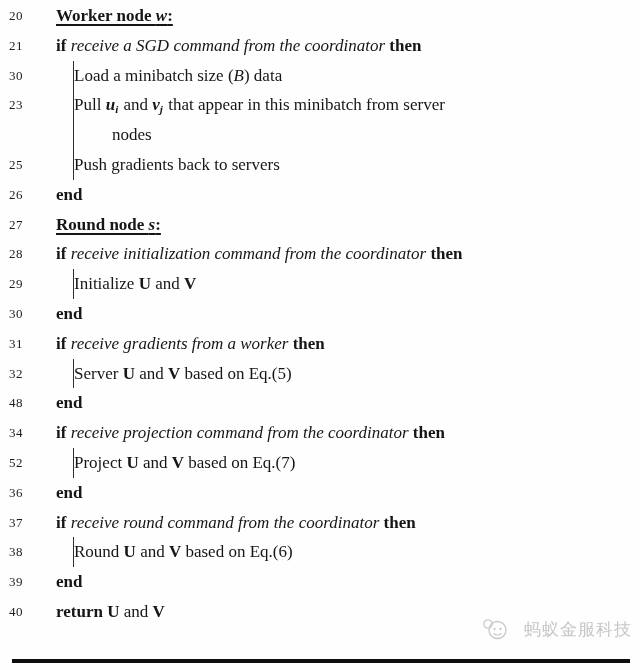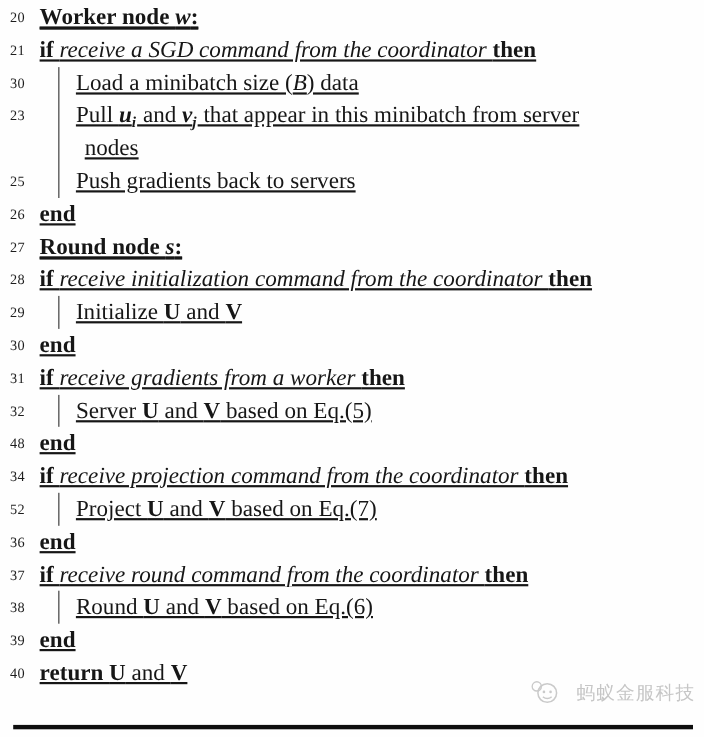--- a/index.html
+++ b/index.html
@@ -15,42 +15,42 @@
     padding: 1px 0 0 9px;
     font-family: "Liberation Serif", "DejaVu Serif", serif;
     color: #161616;
   }
   .lines { width: 100%; }
   .line {
     display: flex;
     align-items: stretch;
     height: 29.8px;
     white-space: pre;
+    gap: 20px;
   }
   .lnum {
     flex: 0 0 21px;
     width: 21px;
     margin-right: 6px;
     font-size: 13px;
     line-height: 29.8px;
     color: #1c1c1c;
     text-align: left;
     letter-spacing: 0.5px;
   }
   .content {
-    font-size: 21px;
+    font-size: 17px;
     line-height: 29.8px;
-    text-decoration: underline;
   }
   .content.ind {
     margin-left: 17px;
     border-left: 1.7px solid #2e2e2e;
-    padding-left: 15px;
+    padding-left: 0;
   }
-  .content.cont { padding-left: 23px; }
+  .content.cont { padding-left: 38px; }
   .content.hdr .inner {
     text-decoration: underline;
     text-decoration-thickness: 2px;
     text-underline-offset: 3px;
   }
   .sg-r { font-weight: 400; font-style: normal; }
   .sg-b { font-weight: 700; font-style: normal; }
   .sg-i { font-weight: 400; font-style: italic; }
   .sg-bi { font-weight: 700; font-style: italic; }
   .sg-sub {

